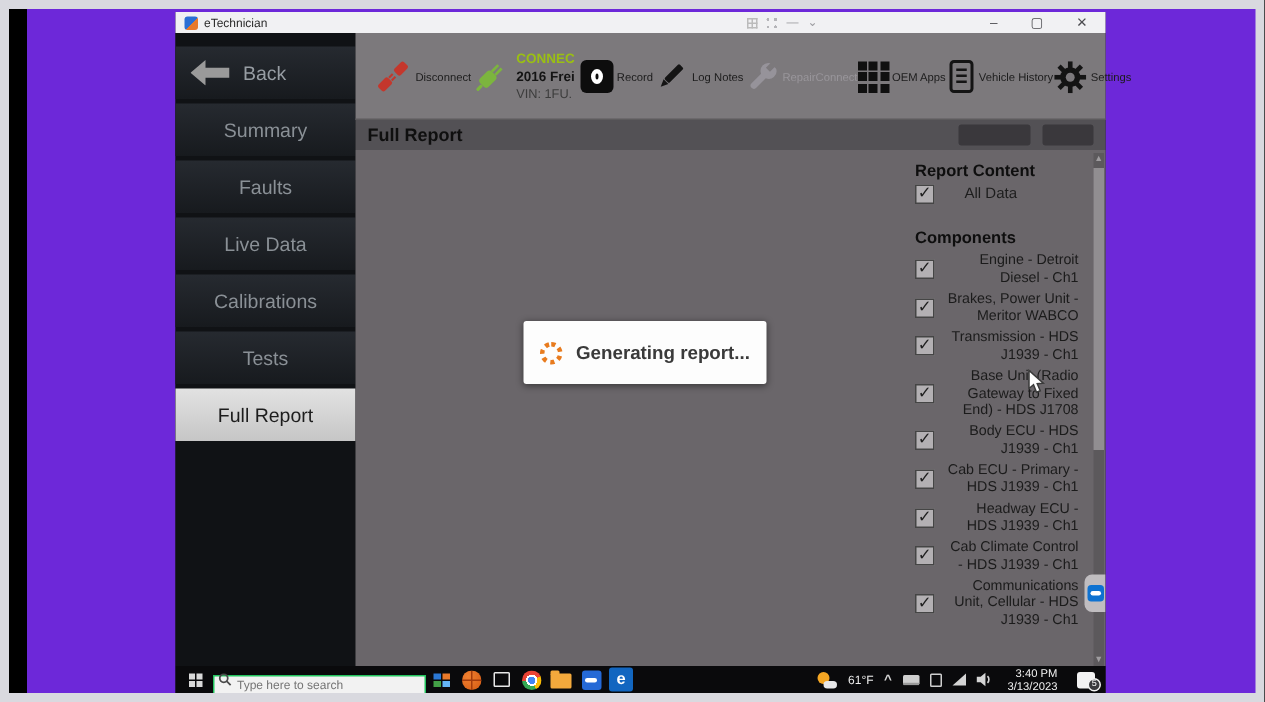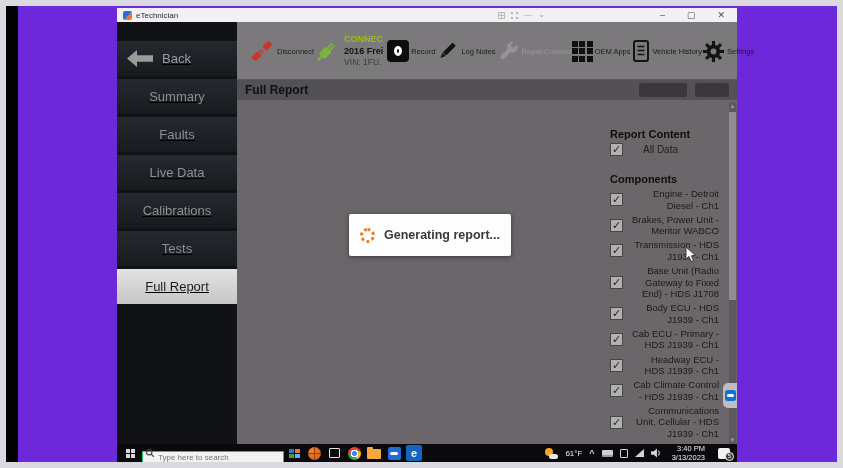--- a/index.html
+++ b/index.html
@@ -26,21 +26,21 @@
       radial-gradient(circle at 1px 1px,#b5b5b9 1px,transparent 1px),
       radial-gradient(circle at 6px 1px,#b5b5b9 1px,transparent 1px),
       radial-gradient(circle at 1px 6px,#b5b5b9 1px,transparent 1px),
       radial-gradient(circle at 6px 6px,#b5b5b9 1px,transparent 1px); }
   .ov-glyph { font-size:8px; color:#9d9da1; line-height:1; }
   .tb-controls { margin-left:auto; display:flex; align-items:center; gap:22px; padding-right:6px; color:#4b4b4f; font-size:9px; }
   .tb-controls span { line-height:1; cursor:default; }
 
   
   .app { display:flex; height:422px; }
-  .sidebar { width:120px; background:#101215; padding-top:19px; display:flex; flex-direction:column;text-decoration:underline; }
+  .sidebar { width:120px; background:#101215; padding-top:9px; display:flex; flex-direction:column; }
   .side-btn { height:35px; margin-bottom:3px; background:linear-gradient(180deg,#262a30,#171a1e);
               color:#8a9096; font-size:13px; display:flex; align-items:center; justify-content:center; }
   .side-btn.back { justify-content:flex-start; padding-left:10px; gap:9px; color:#979da3; }
   .side-btn.active { background:linear-gradient(180deg,#e2e2e2,#c6c6c6); color:#1d1d1d; }
 
   .main { width:500px; display:flex; flex-direction:column; }
 
   
   .toolbar { height:58px; background:#7c797c; border-bottom:1px solid #5d5b5d;
              display:flex; align-items:stretch; justify-content:space-between; padding:3px 12px 2px 12px; }
@@ -67,21 +67,21 @@
 
   
   .content { position:relative; flex:1; background:#6a666a; overflow:hidden; }
 
   .dialog { position:absolute; left:112px; top:114px; width:162px; height:42px; background:#fdfdfd;
             border-radius:2px; box-shadow:0 1px 5px rgba(0,0,0,.45);
             display:flex; align-items:center; justify-content:center; gap:9px; }
   .spinner { width:15px; height:15px; border:3px dotted #e87b1e; border-radius:50%; }
   .dialog-text { font-size:12.5px; font-weight:bold; color:#3a3a3a; }
 
-  .panel { position:absolute; left:373px; top:4px; width:116px; color:#161616;margin-top:20px; }
+  .panel { position:absolute; left:373px; top:4px; width:116px; color:#161616; }
   .p-head { font-size:11px; font-weight:bold; color:#0e0e0e; margin:4px 0 3px 0; }
   .row { display:flex; align-items:center; gap:20px; margin:2px 0 3px 0; }
   .cb { flex:0 0 13px; width:13px; height:13px; background:#b3b0b3; border:1px solid #454545;
         color:#1f1f1f; font-size:11px; line-height:11px; text-align:center; }
   .cb::after { content:"✓"; }
   .row .txt { font-size:10px; color:#1d1d1d; }
   .comp-row { display:flex; align-items:center; gap:6px; margin:2.5px 0;text-align:right; }
   .comp-row .txt { font-size:9.5px; line-height:1.22; color:#1b1b1b; width:90px; }
   .gap { height:10px; }
 

